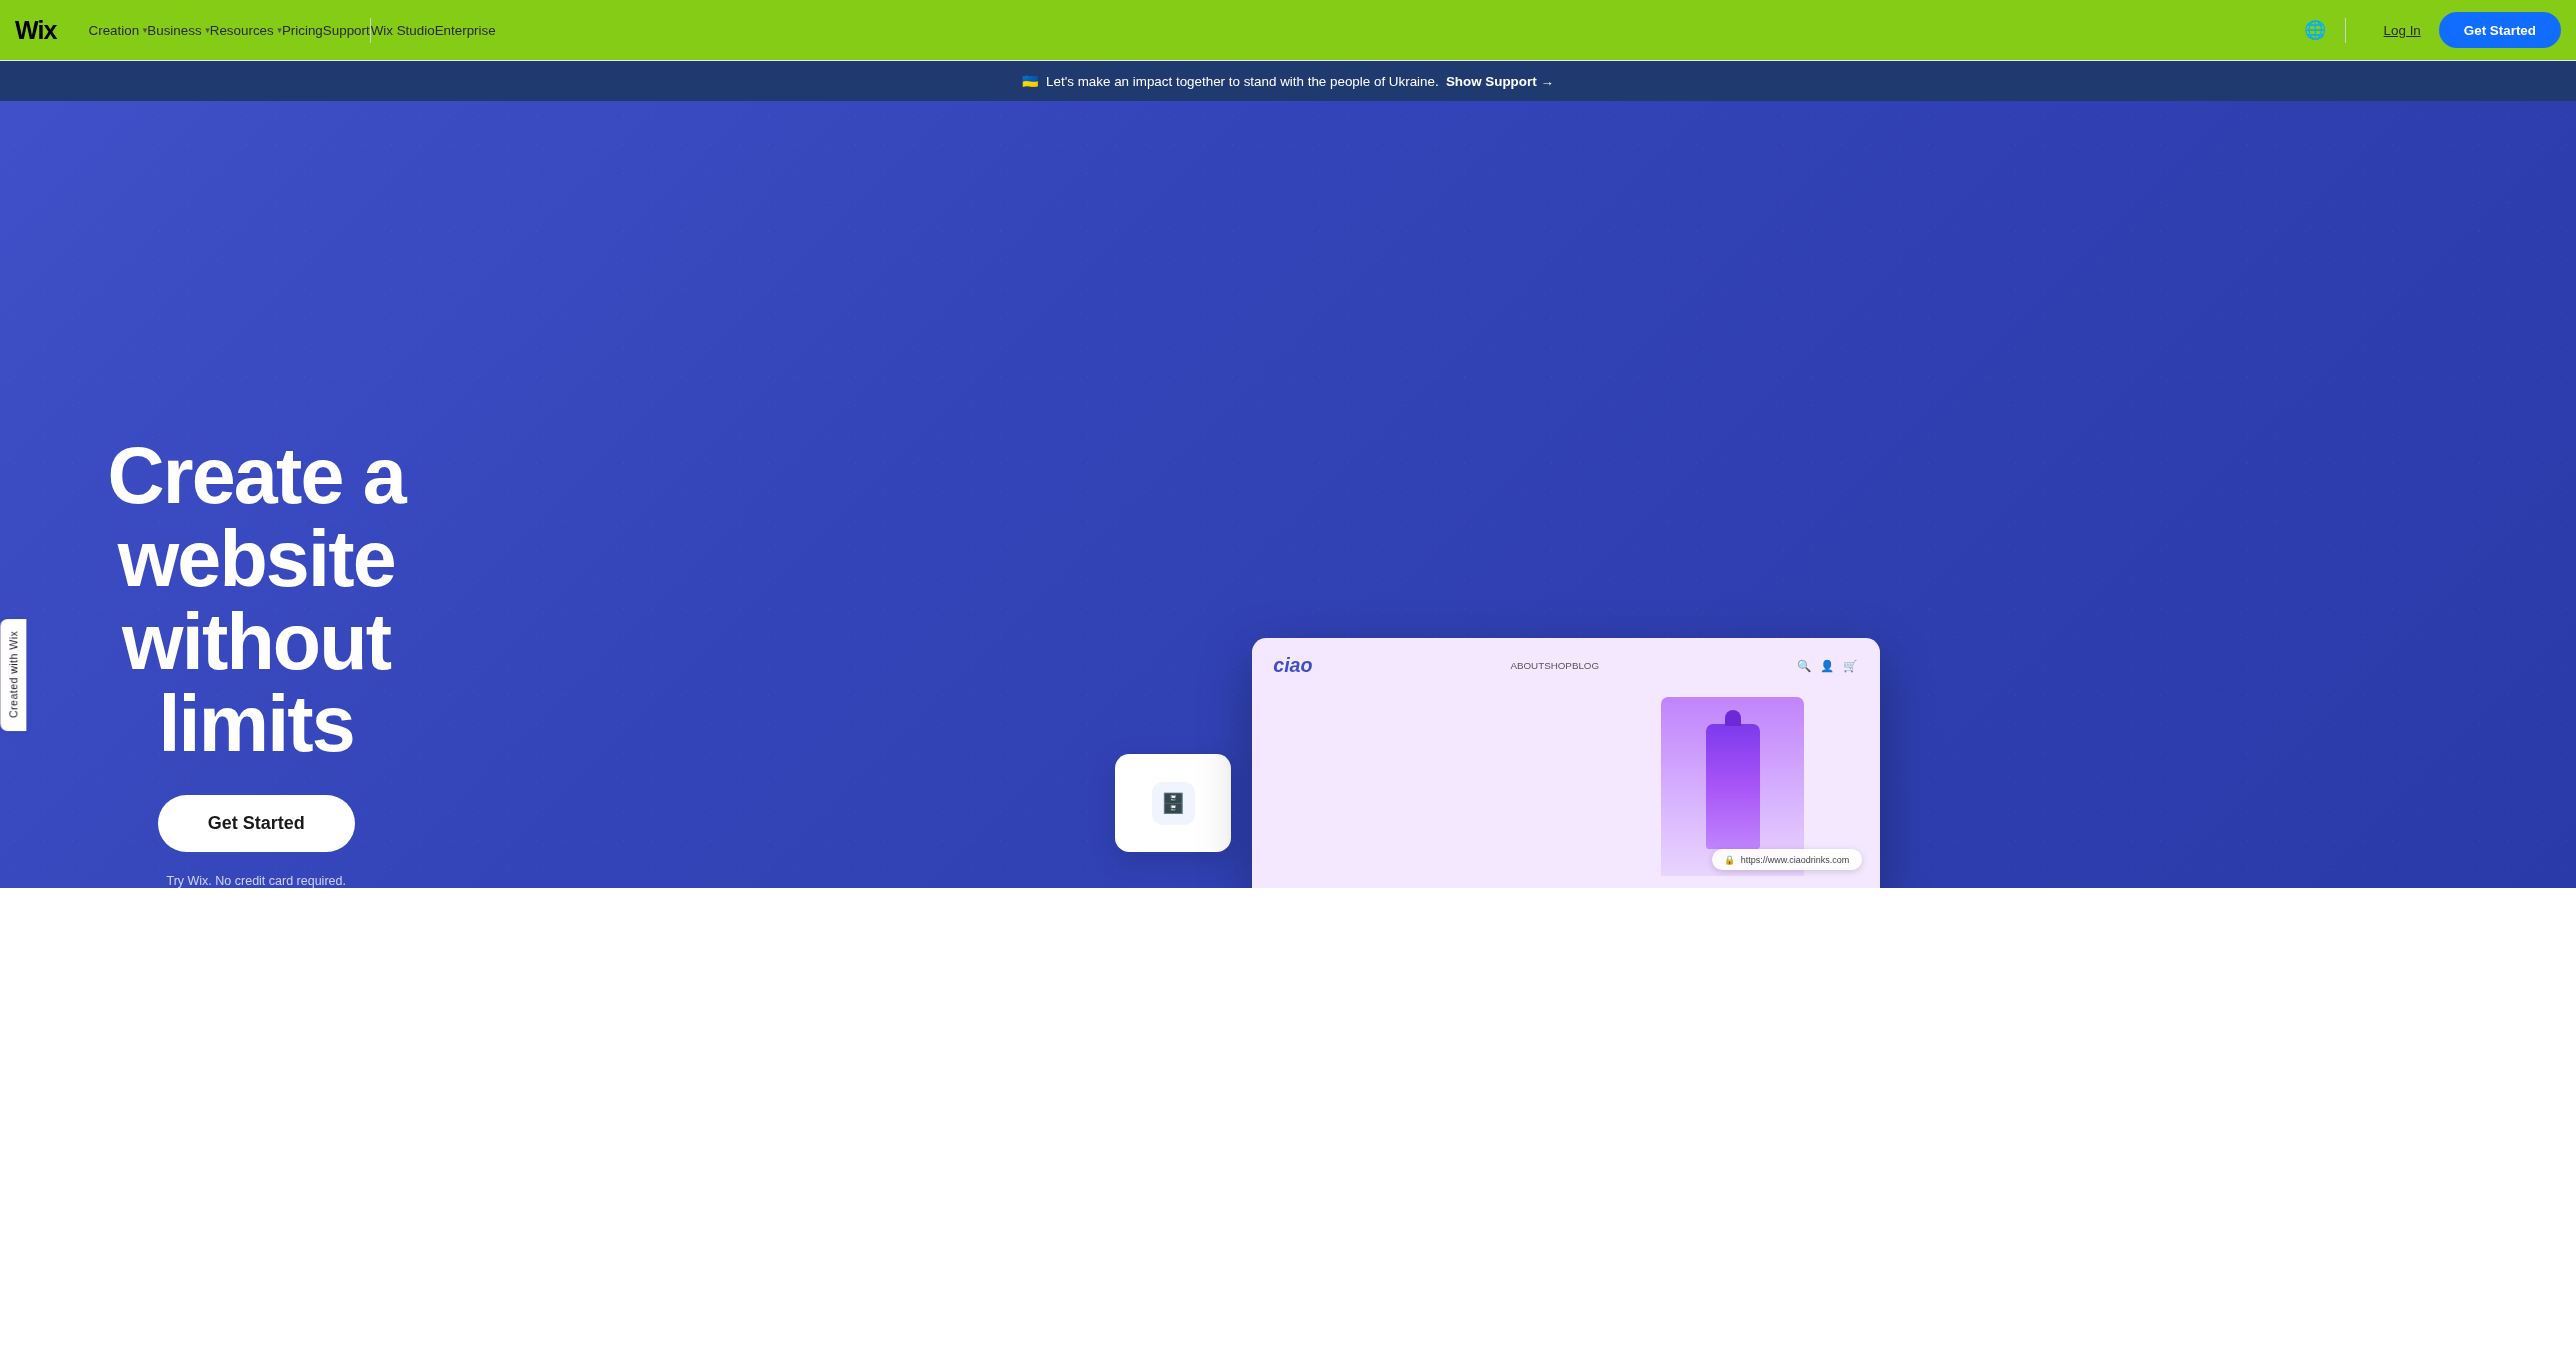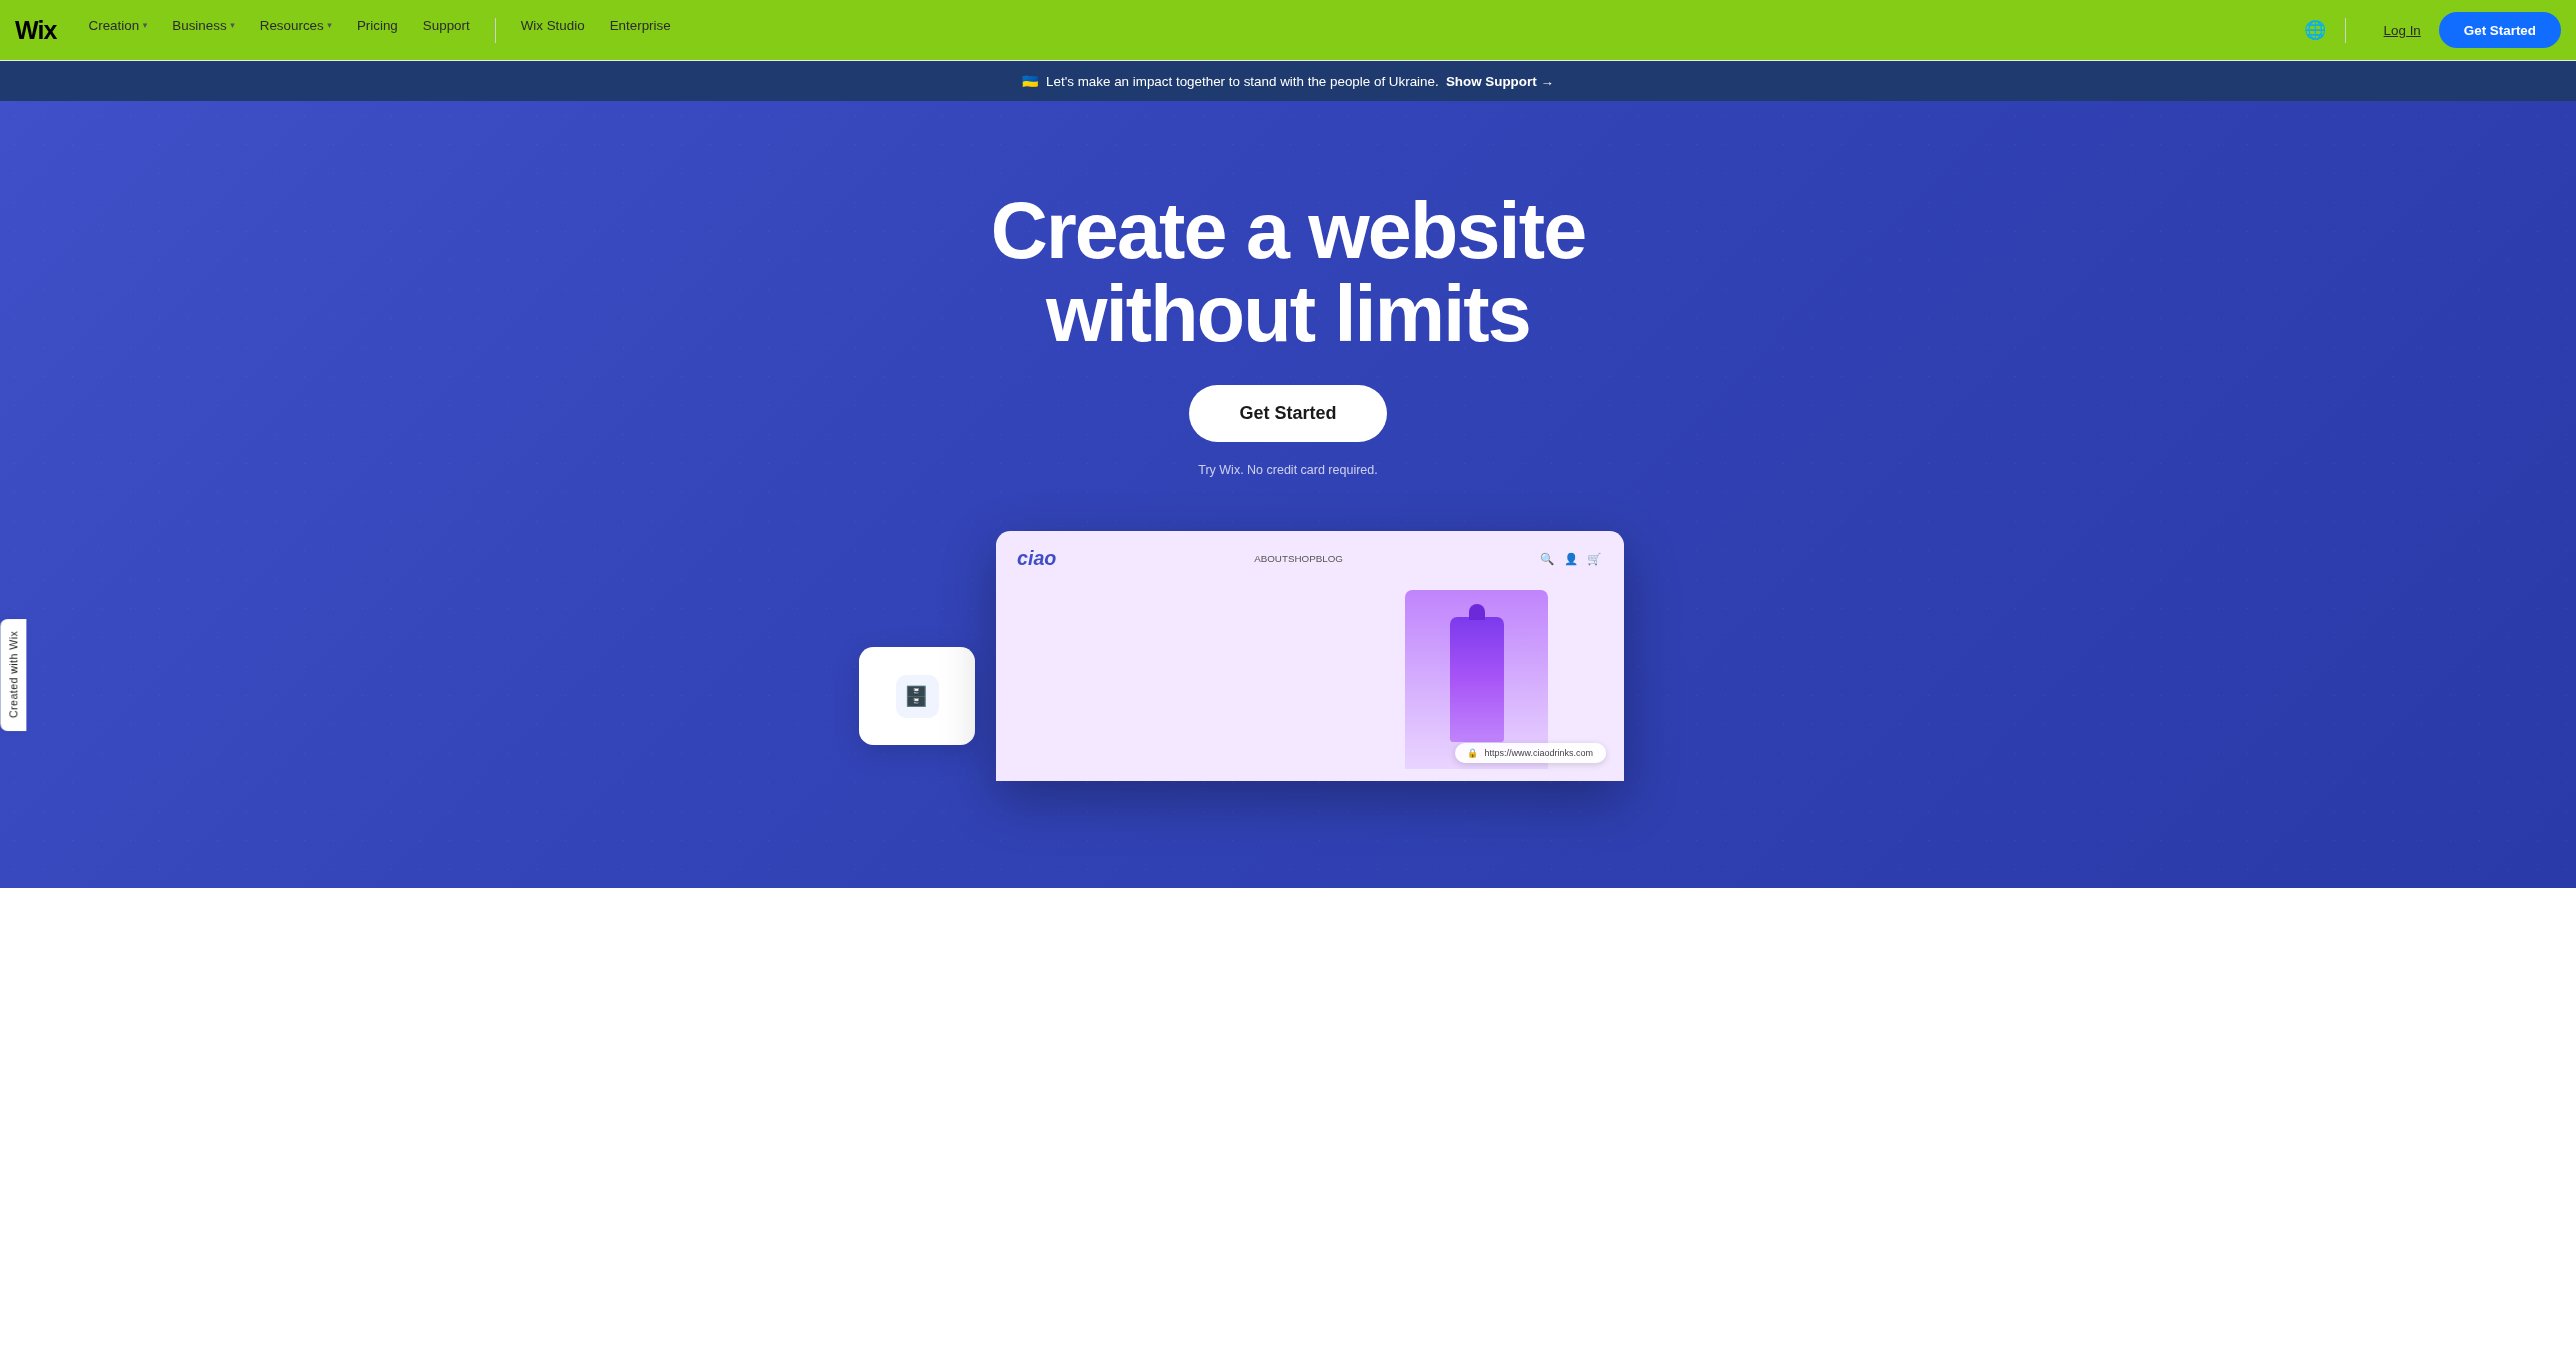--- a/index.html
+++ b/index.html
@@ -36,21 +36,21 @@
     .wix-logo {
       font-size: 25px;
       font-weight: 900;
       letter-spacing: -0.9px;
       color: #000;
       cursor: pointer;
     }
 
     .nav-links {
       display: flex;
-      gap: 25px;
+      align-items: center;
       list-style: none;
     }
 
     .nav-links li a {
       text-decoration: none;
       color: #2b2b2b;
       font-size: 13.4px;
       font-weight: 400;
       display: flex;
       align-items: center;
@@ -119,22 +119,22 @@
       color: #fff;
       cursor: pointer;
     }
 
     
     .hero {
       background: #3d4fc4;
       background: linear-gradient(135deg, #3f50c8 0%, #3344b8 40%, #2a3aa8 100%);
       min-height: 787px;
       display: flex;
-      flex-direction: column;
-      align-items: center;
+      flex-direction: row;
+      align-items: flex-end;
       justify-content: flex-start;
       padding-top: 89px;
       position: relative;
       overflow: hidden;
     }
 
     .hero-bg-dots {
       position: absolute;
       top: 0;
       left: 0;

